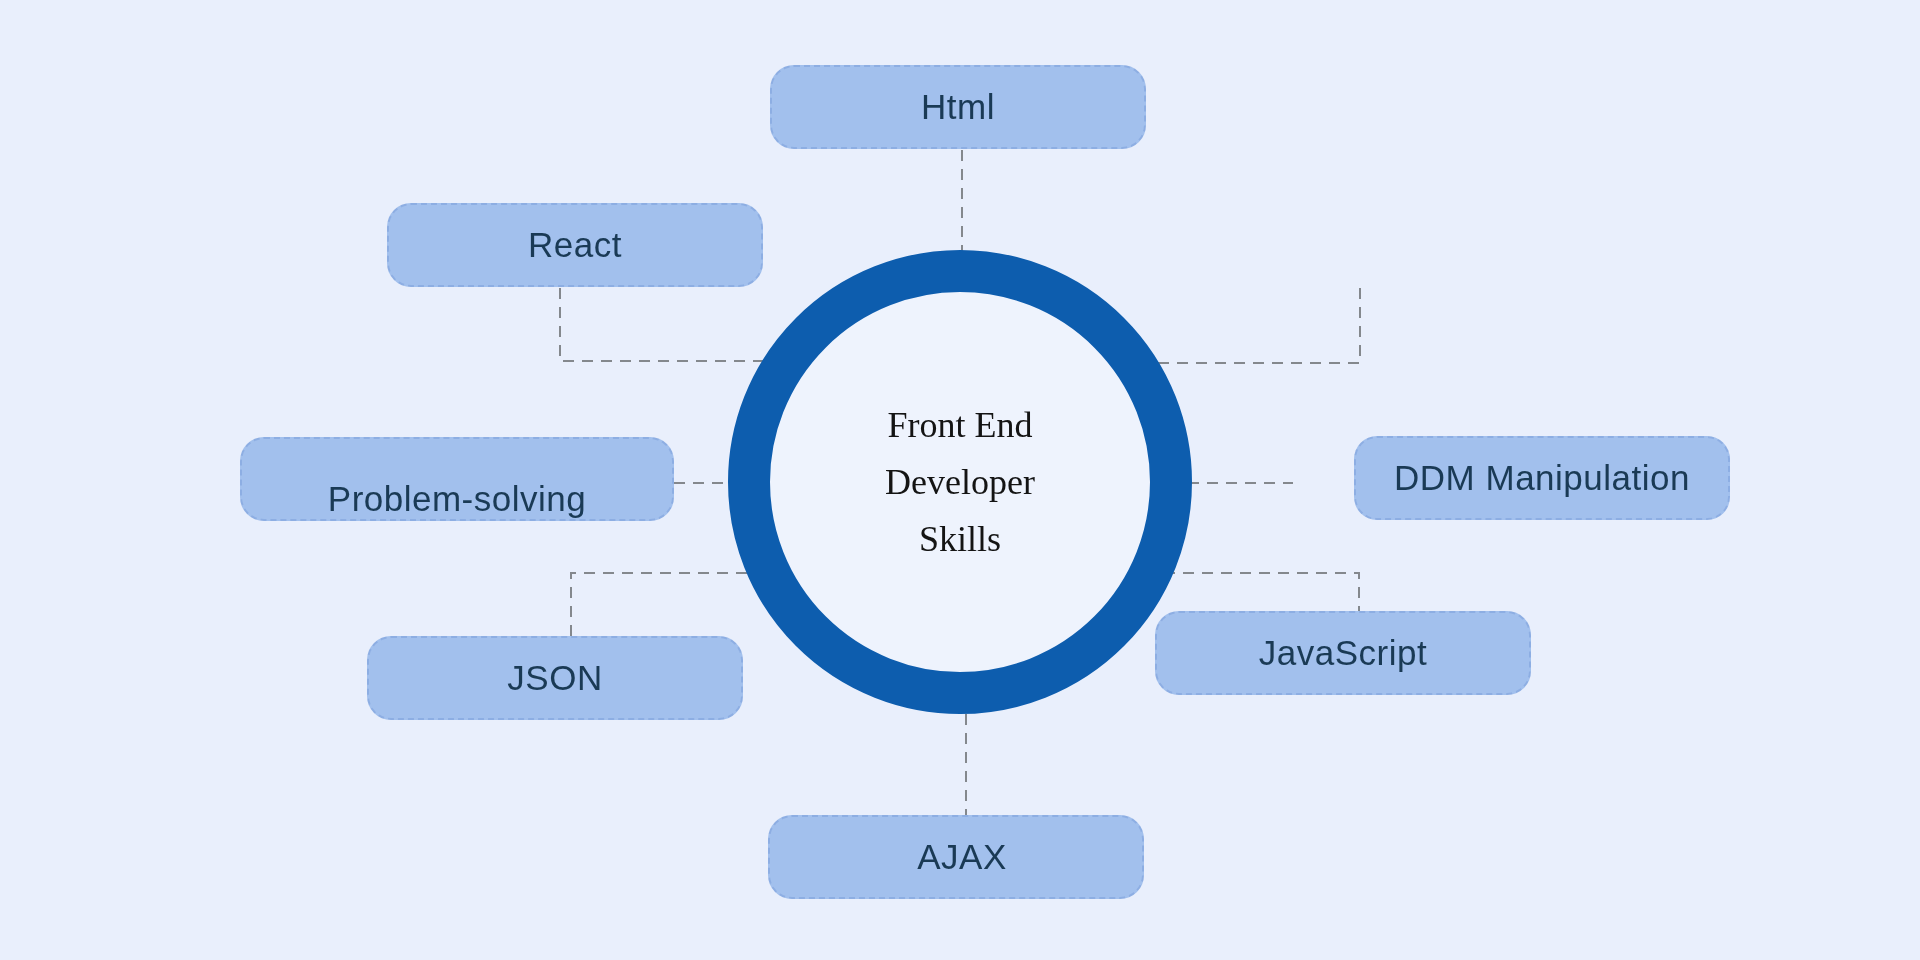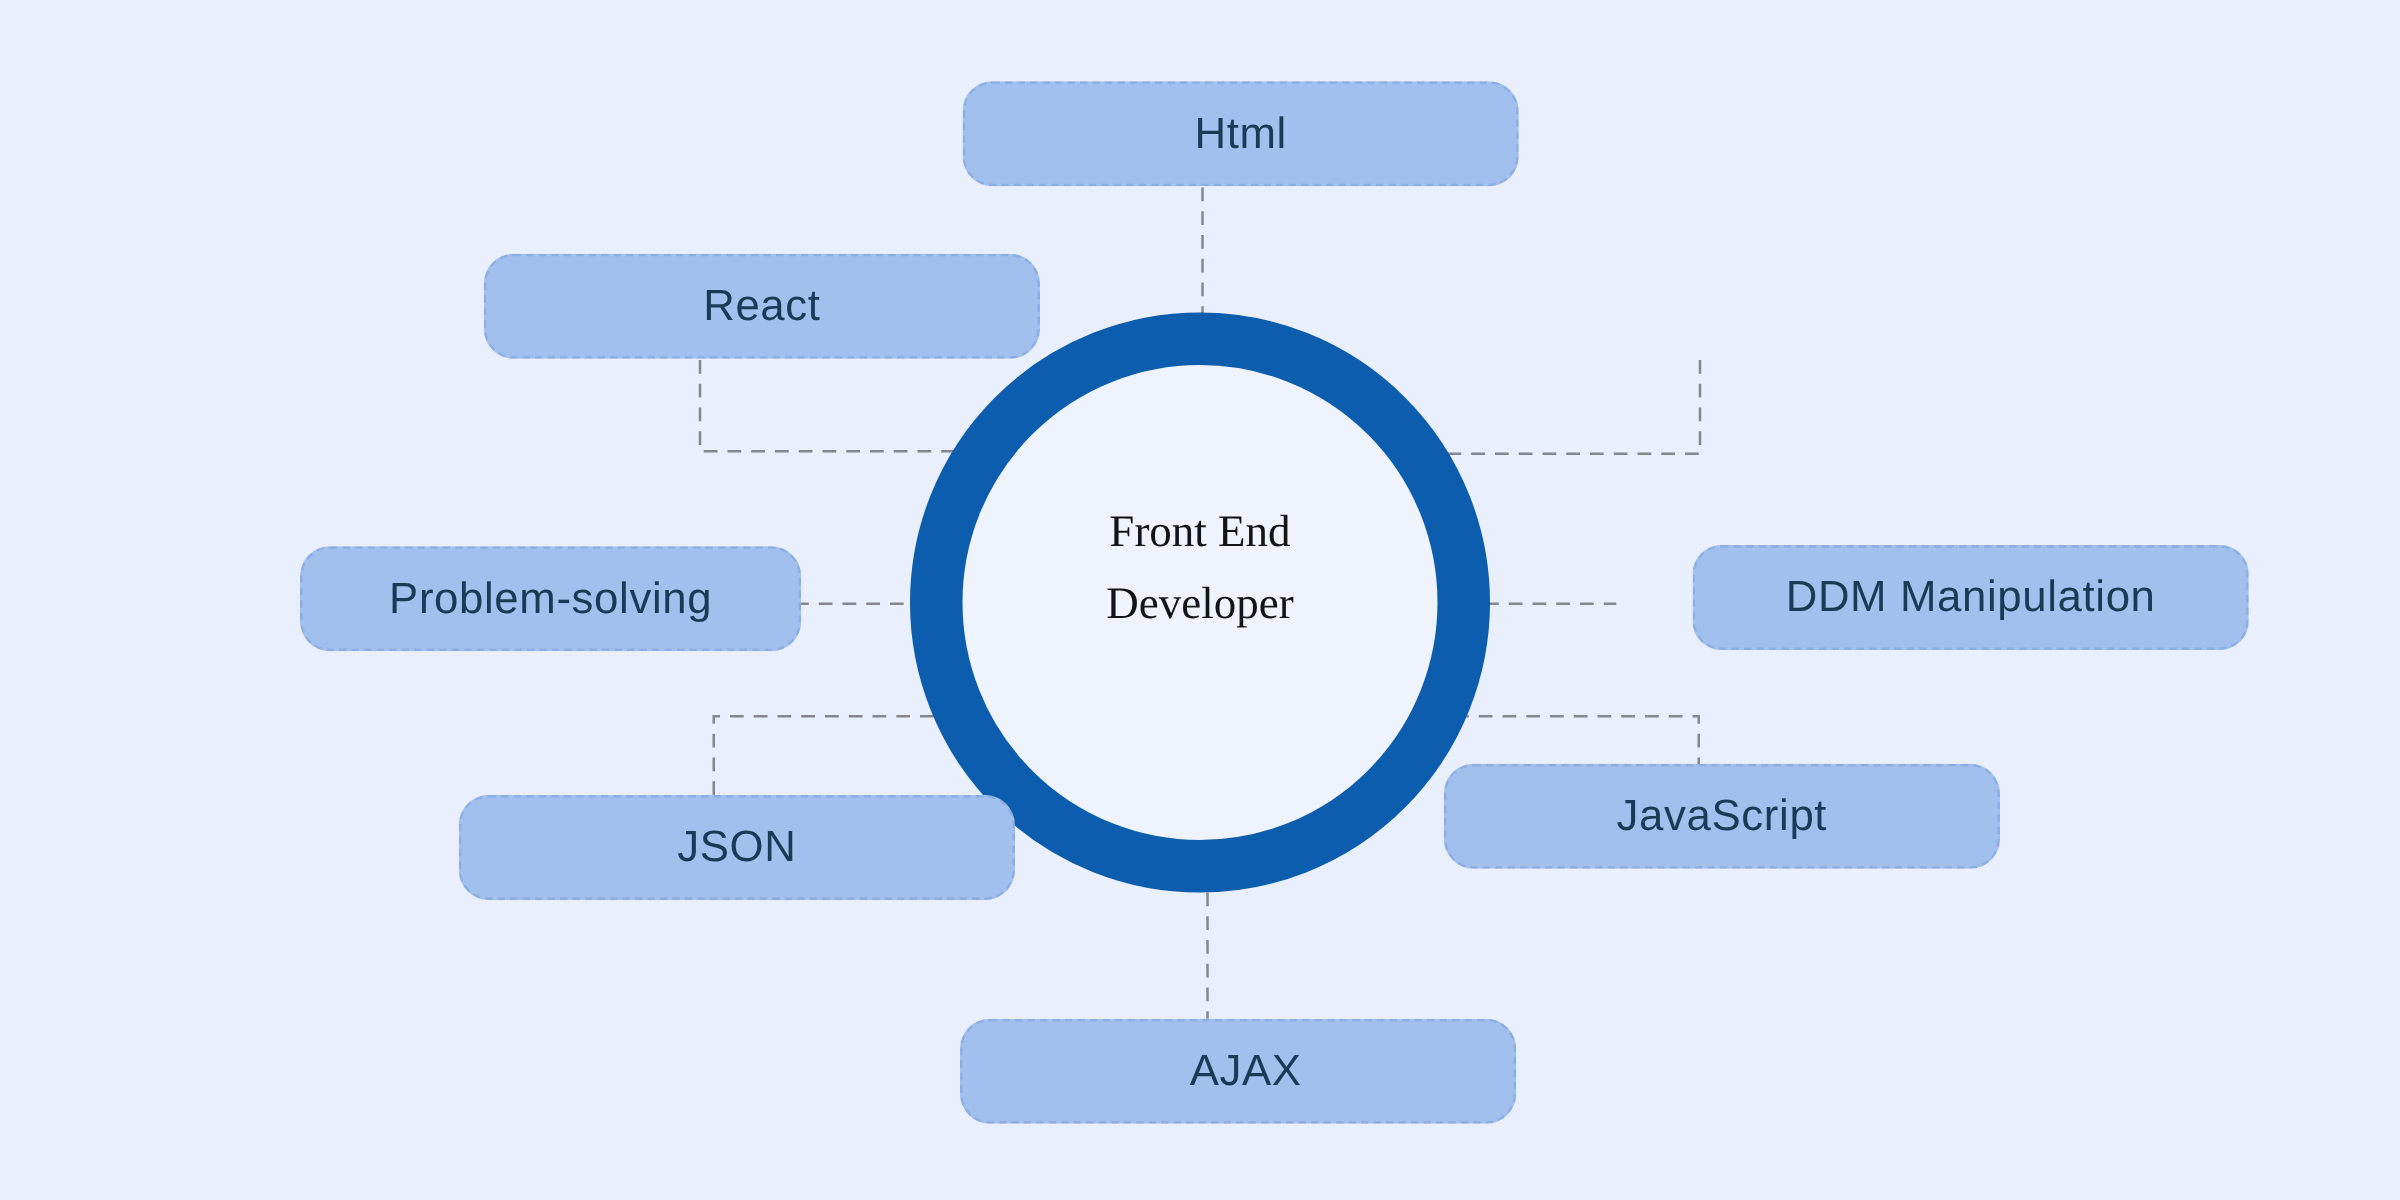--- a/index.html
+++ b/index.html
@@ -32,33 +32,33 @@
   .conn{
     fill:none;
     stroke:var(--connector);
     stroke-width:2;
     stroke-dasharray:11 8;
   }
   .circle-inner{ fill:var(--inner); }
   .circle-ring{ fill:none; stroke:var(--ring); stroke-width:42; }
   .node{
     position:absolute;
-    width:445px;height:84px;
+    width:376px;height:84px;
     border-radius:24px;
     background:var(--node-fill);
     border:2px dashed rgba(70,110,190,0.22);
     display:flex;align-items:center;justify-content:center;
     font-size:35px;
     color:var(--node-text);
     letter-spacing:0.5px;
   }
   .node-html{left:770px;top:65px;}
   .node-react{left:387px;top:203px;}
   .node-css{left:1155px;top:203px;}
-  .node-problem{left:240px;top:437px;width:401px;}
+  .node-problem{left:240px;top:437px;width:434px;align-items:flex-end;}
   .node-ddm{left:1354px;top:436px;border-radius:23px;}
   .node-json{left:367px;top:636px;}
   .node-javascript{left:1155px;top:611px;}
   .node-ajax{left:768px;top:815px;padding-left:12px;}
   .center-label{
     position:absolute;
     left:710px;top:397px;width:500px;
     text-align:center;
     font-family:"Liberation Serif", serif;
     font-size:36px;
@@ -102,15 +102,16 @@
   <div class="node node-javascript">
     <span>JavaScript</span>
   </div>
   <div class="node node-ajax">
     <span>AJAX</span>
   </div>
 
   <div class="center-label">
     <div>Front End</div>
     <div>Developer</div>
+    <div>Skills</div>
   </div>
 
 </div>
 
 </body></html>

